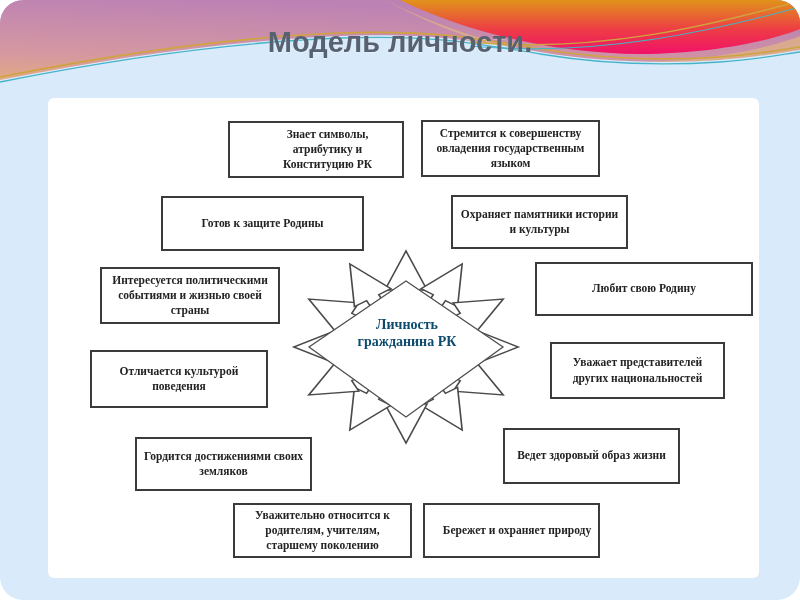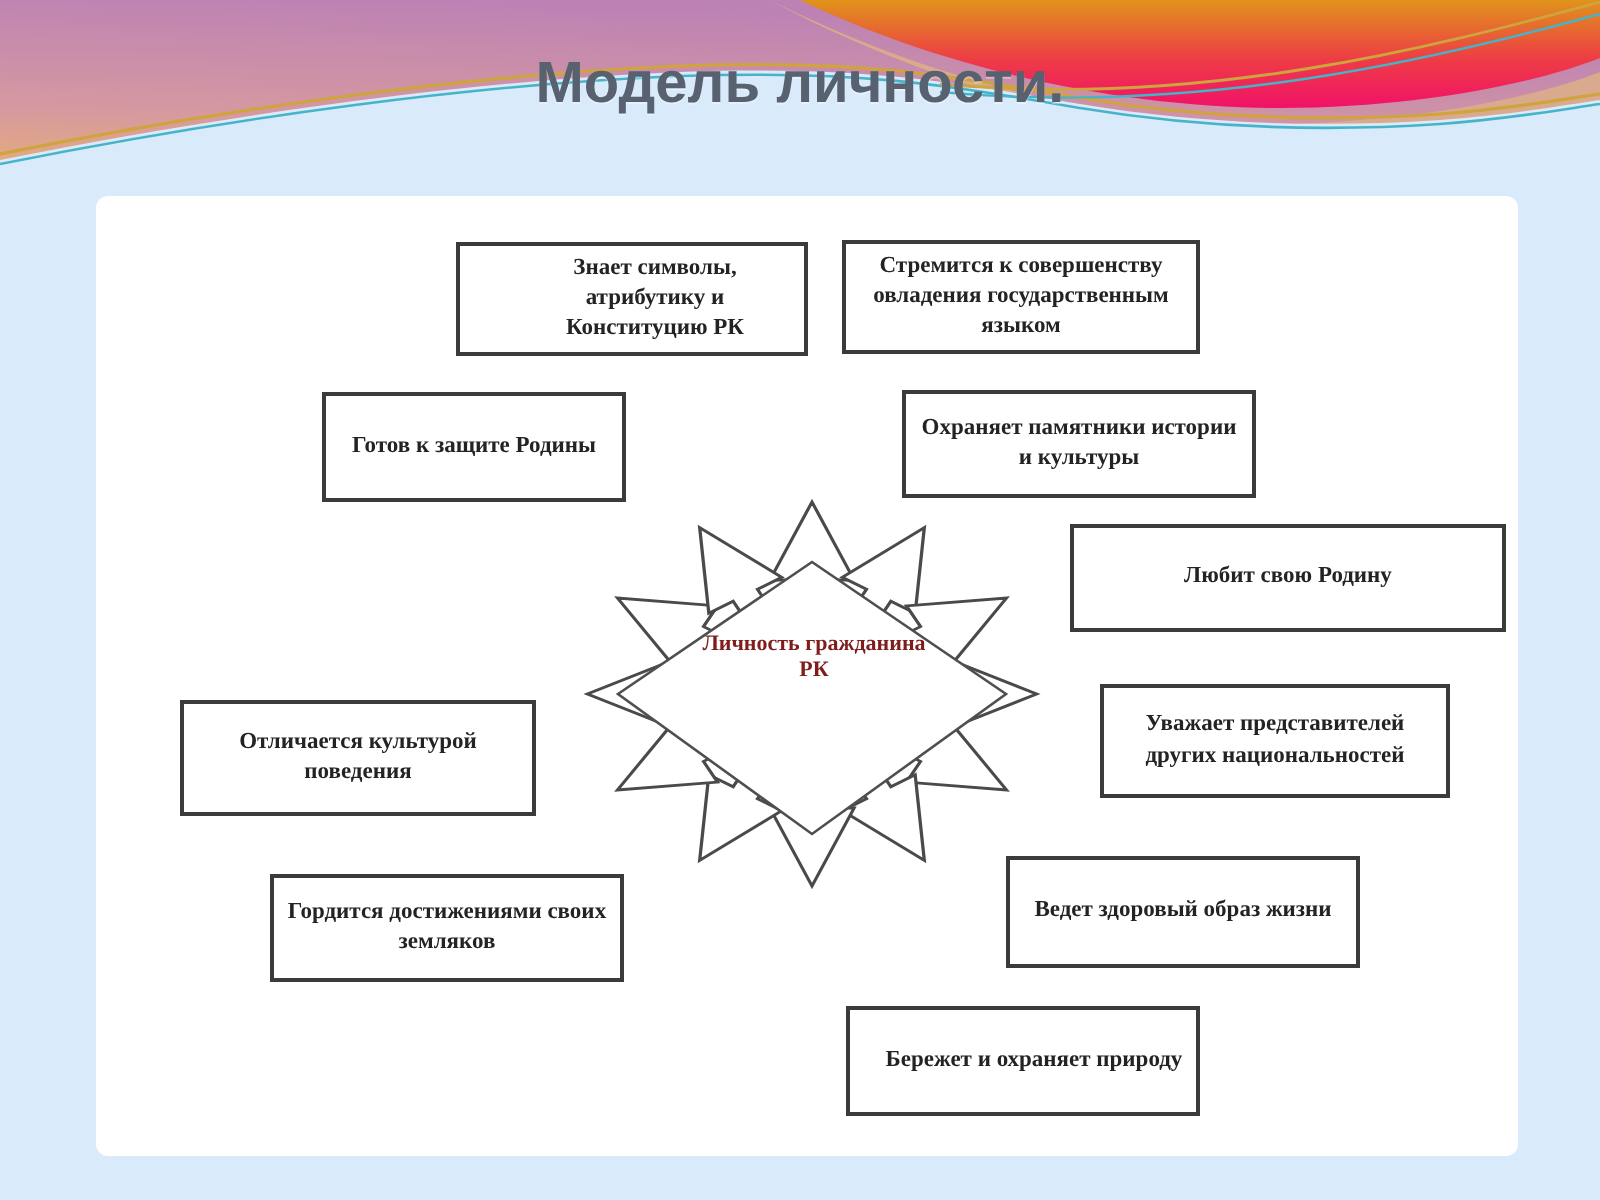--- a/index.html
+++ b/index.html
@@ -1,52 +1,52 @@
 <!DOCTYPE html>
 <html><head>
 <meta charset="utf-8">
 <style>
   html,body{margin:0;padding:0;}
   .slide{
     position:relative;width:800px;height:600px;overflow:hidden;
-    background:#d9eafb;font-family:"Liberation Serif","DejaVu Serif",serif;
+    background:#d9eafb;font-family:"Liberation Serif","DejaVu Serif",serif;border-radius:23px;
   }
   .header-svg{position:absolute;left:0;top:0;}
   .slide-title{
     position:absolute;left:0;top:26px;width:100%;text-align:center;
     font-family:"Liberation Sans","DejaVu Sans",sans-serif;font-weight:bold;
     font-size:29px;color:#58616f;letter-spacing:0px;
     text-shadow:0 1px 0 rgba(255,255,255,0.35);
   }
   .panel{
     position:absolute;left:48px;top:98px;width:711px;height:480px;
     background:#ffffff;border-radius:6px;
   }
   .dbox{
     position:absolute;background:#fff;border:2.5px solid #3b3b3b;
     display:flex;align-items:center;justify-content:center;
     text-align:center;font-weight:bold;font-size:11.5px;line-height:1.32;
     color:#232323;padding:3px 5px;box-sizing:border-box;
   }
   .b1{left:228px;top:121px;width:176px;height:57px;padding-left:28px;}
   .b2{left:421px;top:120px;width:179px;height:57px;}
-  .b3{left:161px;top:196px;width:152px;height:55px;}
+  .b3{left:161px;top:196px;width:203px;height:55px;}
   .b4{left:451px;top:195px;width:177px;height:54px;}
   .b5{left:100px;top:267px;width:180px;height:57px;}
   .b6{left:535px;top:262px;width:218px;height:54px;}
   .b7{left:90px;top:350px;width:178px;height:58px;}
   .b8{left:550px;top:342px;width:175px;height:57px;}
   .b9{left:135px;top:437px;width:177px;height:54px;}
   .b10{left:503px;top:428px;width:177px;height:56px;}
   .b11{left:233px;top:503px;width:179px;height:55px;}
   .b12{left:423px;top:503px;width:177px;height:55px;padding-left:16px;}
   .starburst{position:absolute;left:286px;top:246px;}
   .center-label{
     position:absolute;left:347px;top:316px;width:120px;text-align:center;
-    font-weight:bold;font-size:11px;line-height:1.22;color:#7f1d1d;
+    font-weight:bold;font-size:14px;line-height:1.22;color:#0c4a6e;
   }
 </style>
 </head>
 <body>
 
 <div class="slide">
 
   <svg class="header-svg" width="800" height="100" viewBox="0 0 800 100">
     <defs>
       <linearGradient id="gradMauve" x1="0.25" y1="0" x2="0" y2="1">
@@ -96,20 +96,22 @@
       <polygon points="0,-66 97,0 0,70 -97,0" fill="#ffffff" stroke="#4f4f4f" stroke-width="1.3"></polygon>
     </g>
   </svg>
 
   <div class="center-label">Личность гражданина РК</div>
 
   <div class="dbox b1">Знает символы, атрибутику и Конституцию РК</div>
   <div class="dbox b2">Стремится к совершенству овладения государственным языком</div>
   <div class="dbox b3">Готов к защите Родины</div>
   <div class="dbox b4">Охраняет памятники истории и культуры</div>
+  <div class="dbox b5">Интересуется политическими событиями и жизнью своей страны</div>
   <div class="dbox b6">Любит свою Родину</div>
   <div class="dbox b7">Отличается культурой поведения</div>
   <div class="dbox b9">Гордится достижениями своих земляков</div>
   <div class="dbox b8">Уважает представителей других национальностей</div>
   <div class="dbox b10">Ведет здоровый образ жизни</div>
+  <div class="dbox b11">Уважительно относится к родителям, учителям, старшему поколению</div>
   <div class="dbox b12">Бережет и охраняет природу</div>
 
 </div>
 
 </body></html>

